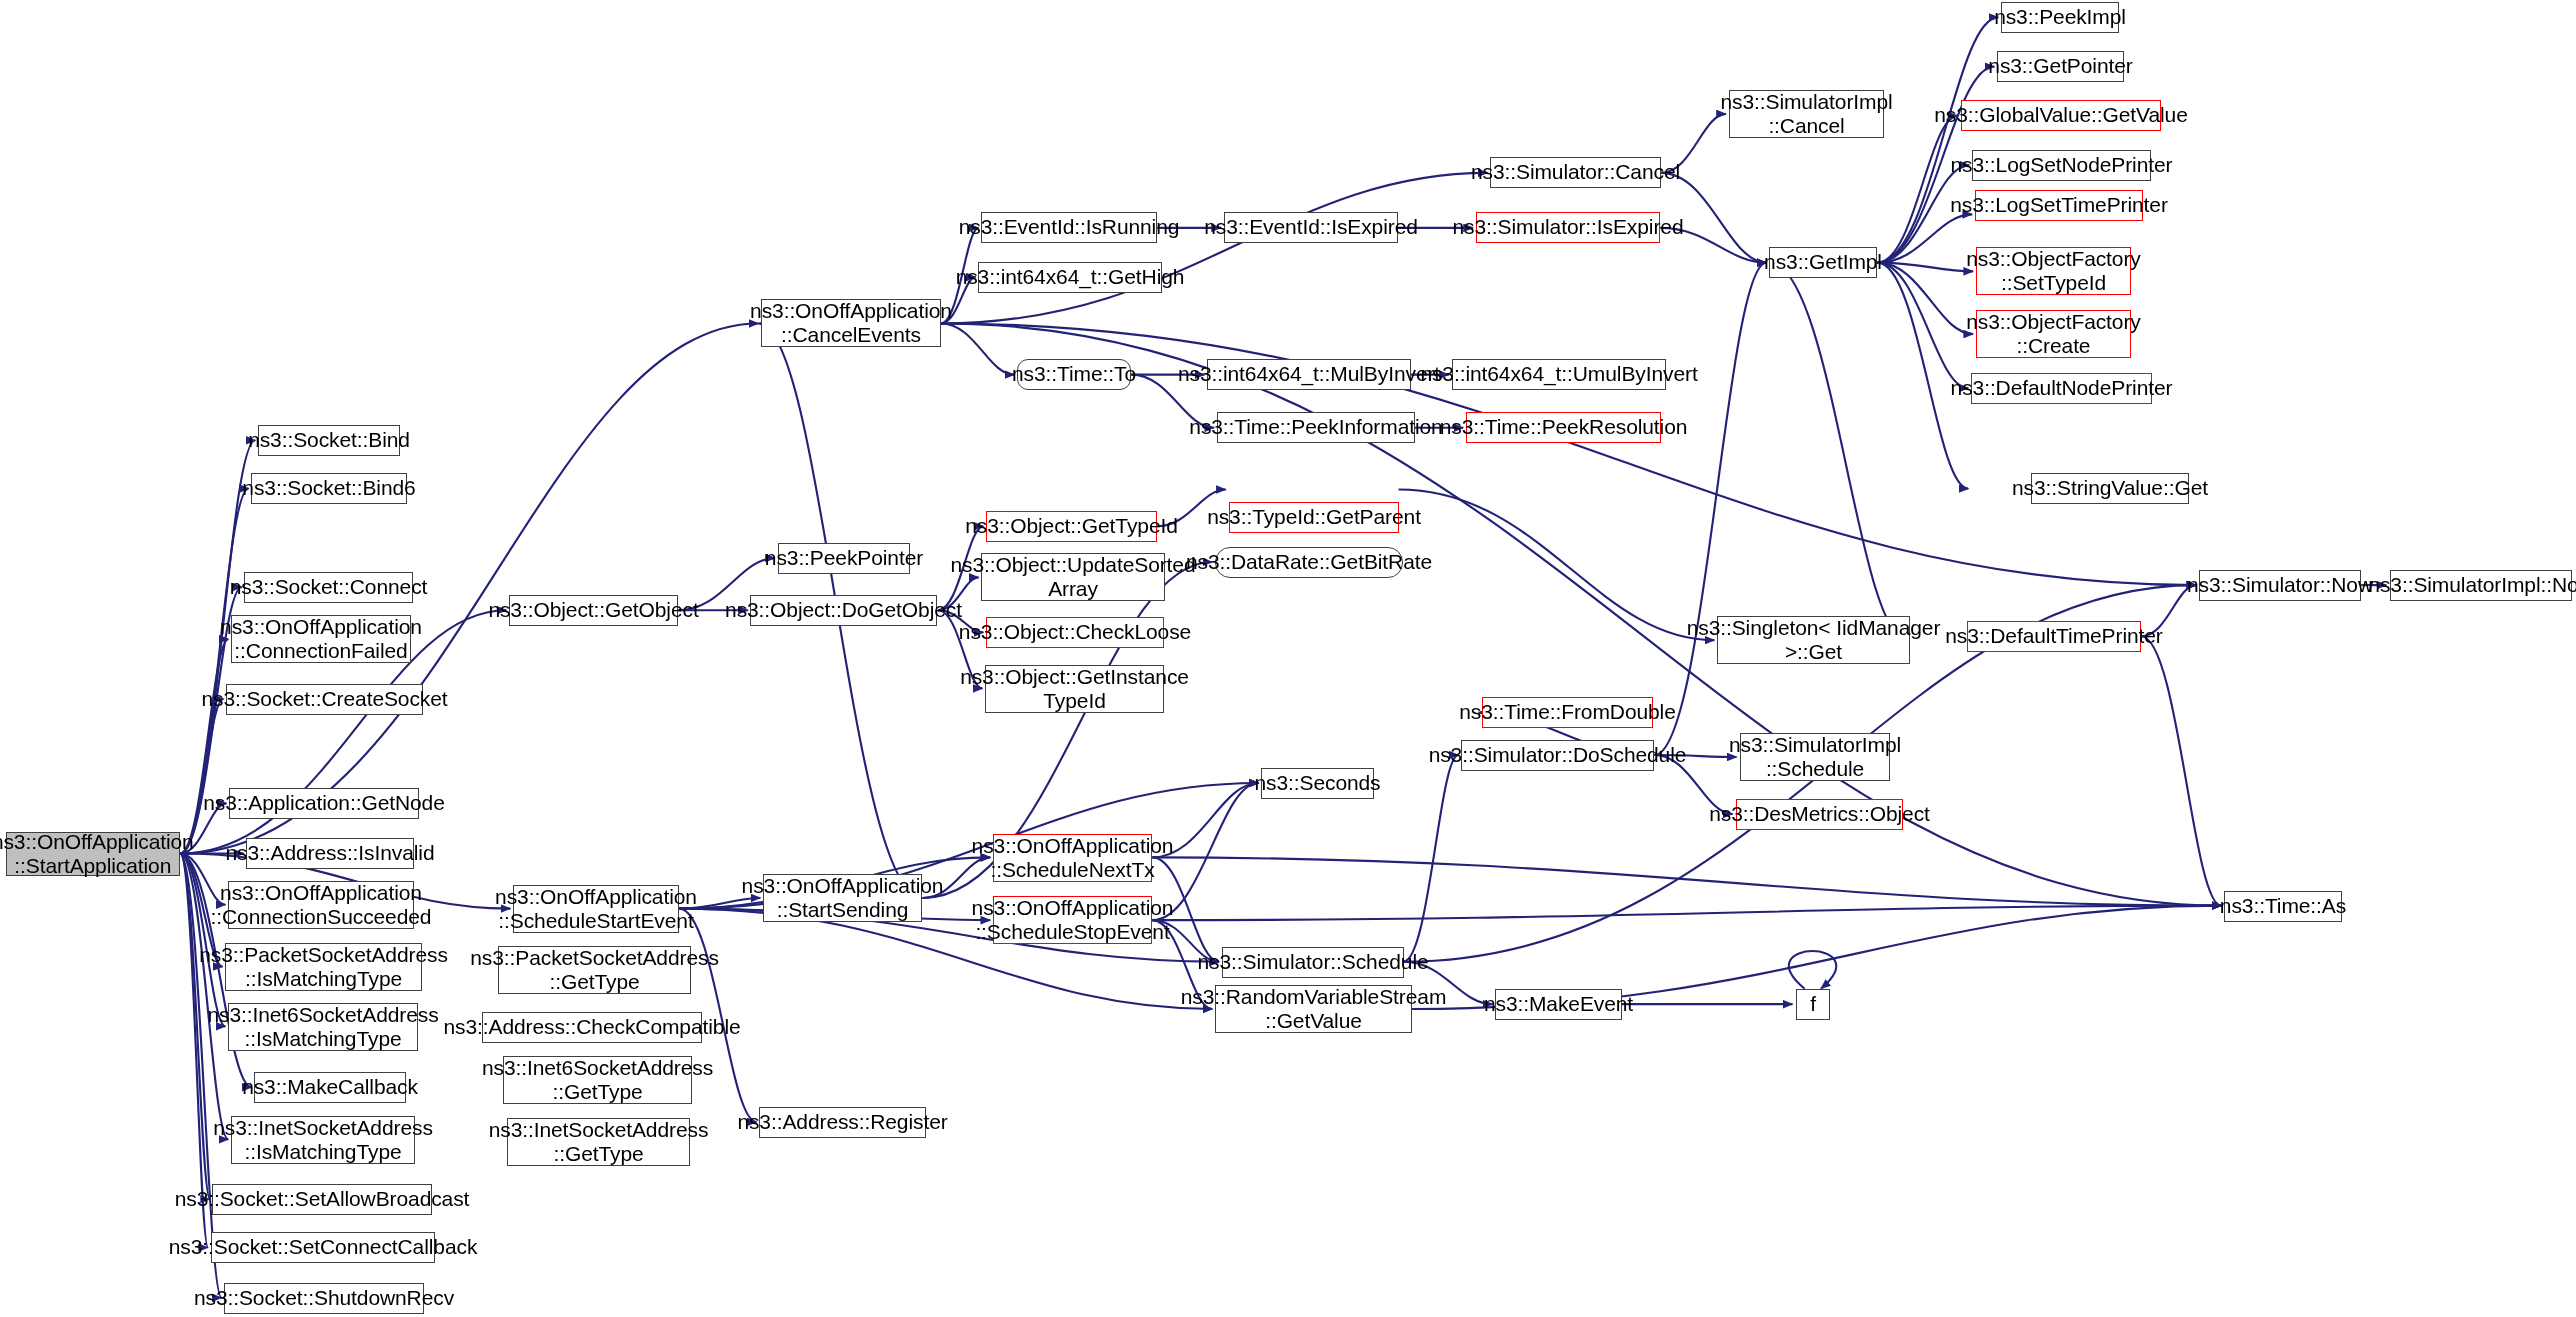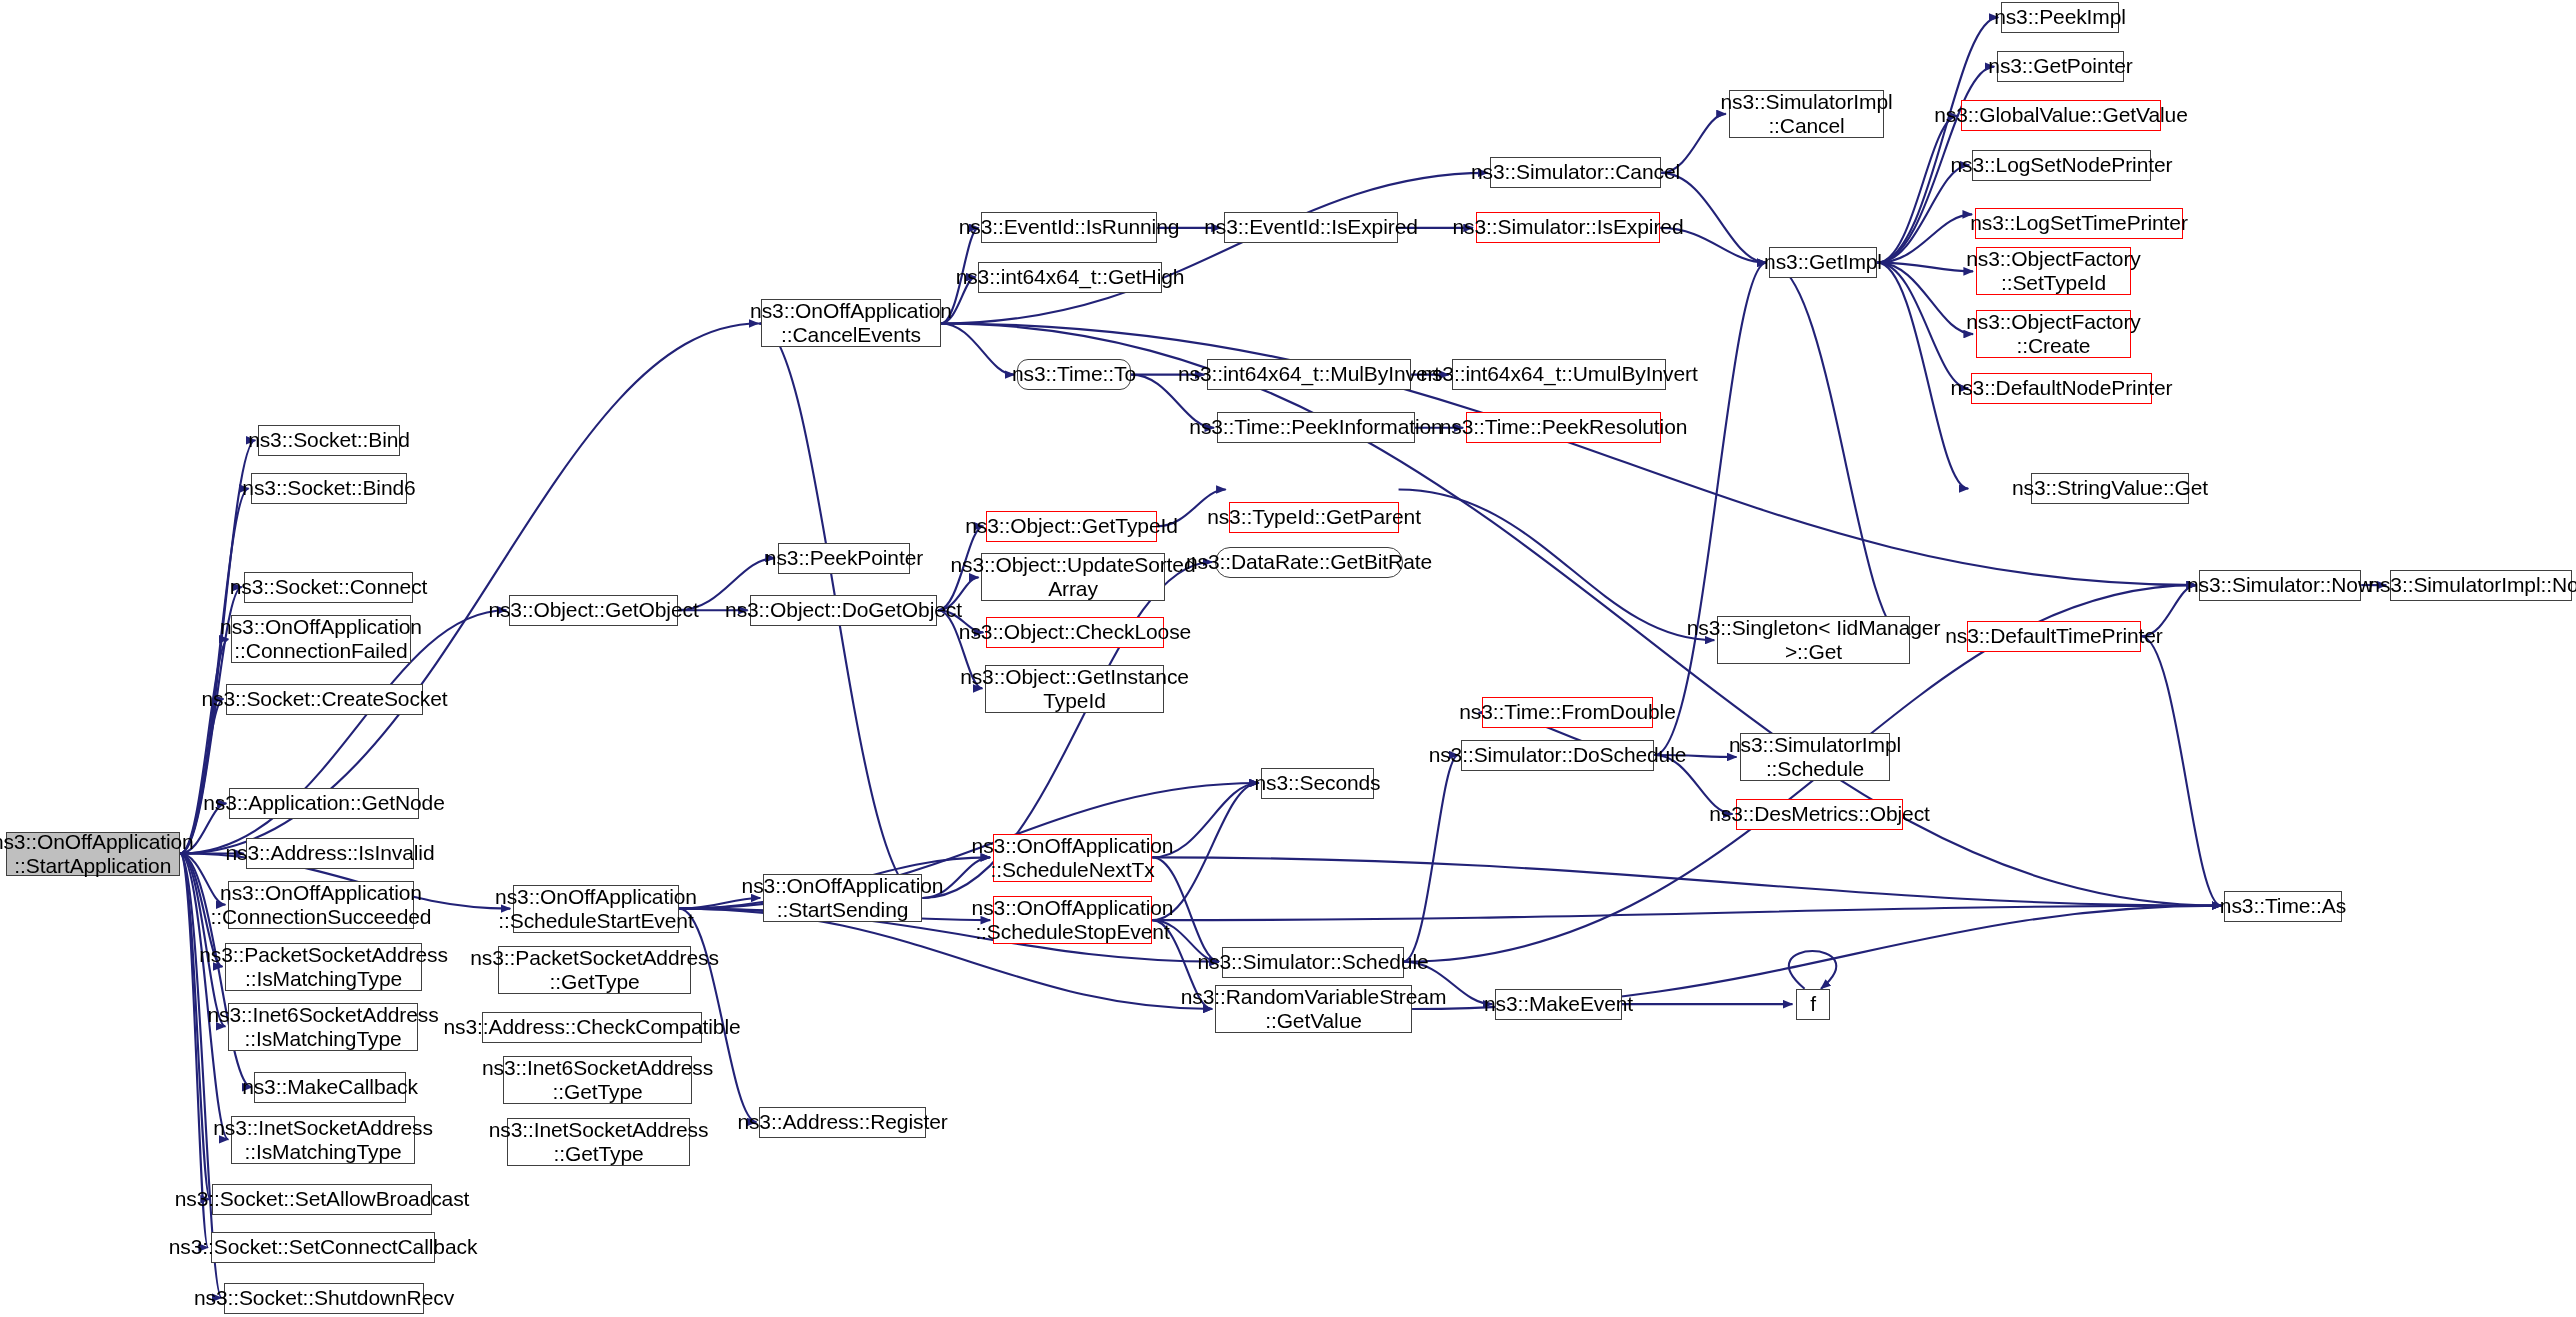--- a/index.html
+++ b/index.html
@@ -165,21 +165,21 @@
       <div class="node" style="left: 1207px; top: 359px; width: 204px; height: 31px;">ns3::int64x64_t::MulByInvert</div>
       <div class="node" style="left: 1452px; top: 359px; width: 214px; height: 31px;">ns3::int64x64_t::UmulByInvert</div>
       <div class="node red" style="left: 1466px; top: 412px; width: 195px; height: 31px;">ns3::Time::PeekResolution</div>
       <div class="node" style="left: 1729px; top: 90px; width: 155px; height: 48px;">ns3::SimulatorImpl
 ::Cancel</div>
       <div class="node" style="left: 1769px; top: 247px; width: 108px; height: 31px;">ns3::GetImpl</div>
       <div class="node" style="left: 2001px; top: 1.9px; width: 118px; height: 31px;">ns3::PeekImpl</div>
       <div class="node" style="left: 1997px; top: 51px; width: 127px; height: 31px;">ns3::GetPointer</div>
       <div class="node red" style="left: 1961px; top: 100px; width: 200px; height: 31px;">ns3::GlobalValue::GetValue</div>
       <div class="node" style="left: 1972px; top: 150px; width: 179px; height: 31px;">ns3::LogSetNodePrinter</div>
-      <div class="node red" style="left: 1975px; top: 208px; width: 208px; height: 31px;">ns3::LogSetTimePrinter</div>
+      <div class="node red" style="left: 1975px; top: 190px; width: 168px; height: 31px;">ns3::LogSetTimePrinter</div>
       <div class="node red" style="left: 1976px; top: 247px; width: 155px; height: 48px;">ns3::ObjectFactory
 ::SetTypeId</div>
       <div class="node red" style="left: 1976px; top: 310px; width: 155px; height: 48px;">ns3::ObjectFactory
 ::Create</div>
       <div class="node red" style="left: 1971px; top: 373px; width: 181px; height: 31px;">ns3::DefaultNodePrinter</div>
       <div class="node" style="left: 1999px; top: 473px; width: 158px; height: 31px; margin-left: 32px;">ns3::StringValue::Get</div>
       <div class="node" style="left: 2199px; top: 570px; width: 162px; height: 31px;">ns3::Simulator::Now</div>
       <div class="node" style="left: 2390px; top: 570px; width: 182px; height: 31px;">ns3::SimulatorImpl::Now</div>
       <div class="node red" style="left: 1967px; top: 621px; width: 174px; height: 31px;">ns3::DefaultTimePrinter</div>
       <div class="node" style="left: 2224px; top: 891px; width: 118px; height: 31px;">ns3::Time::As</div>

